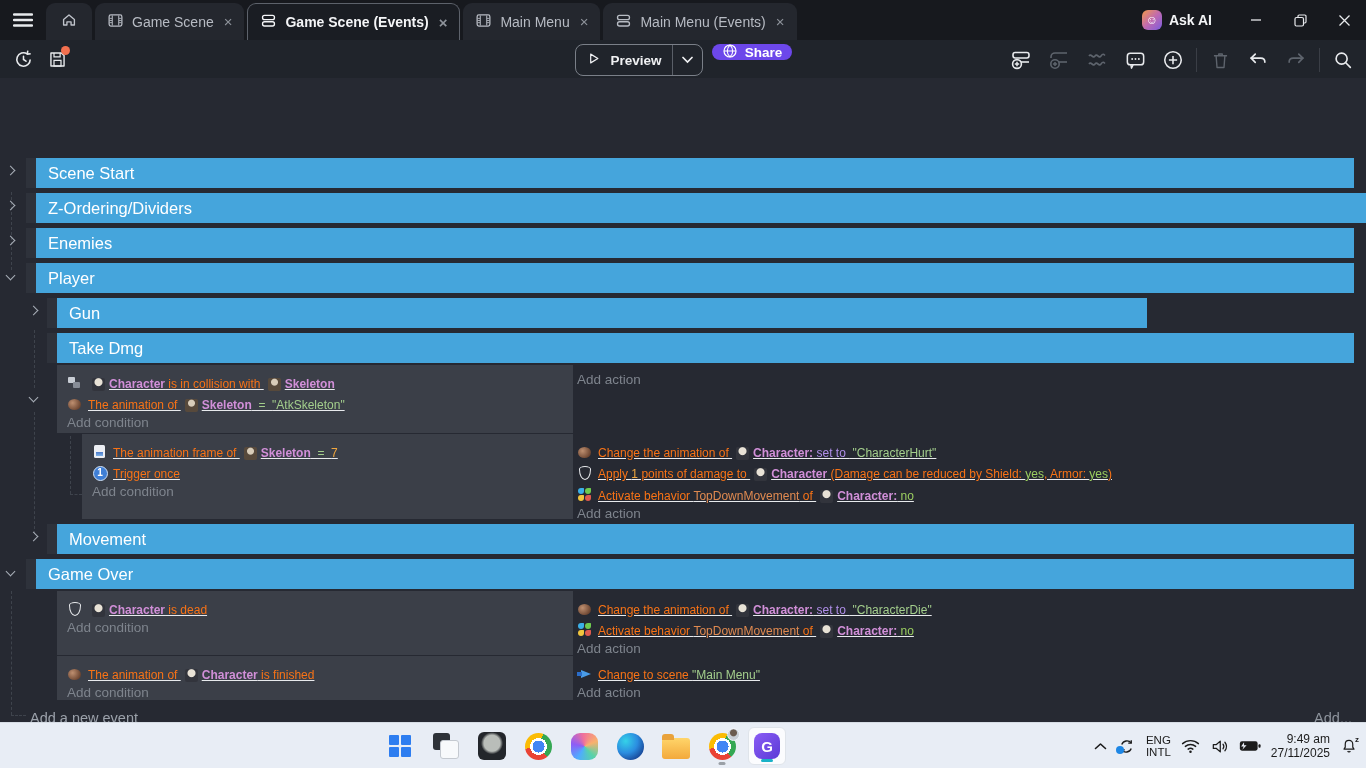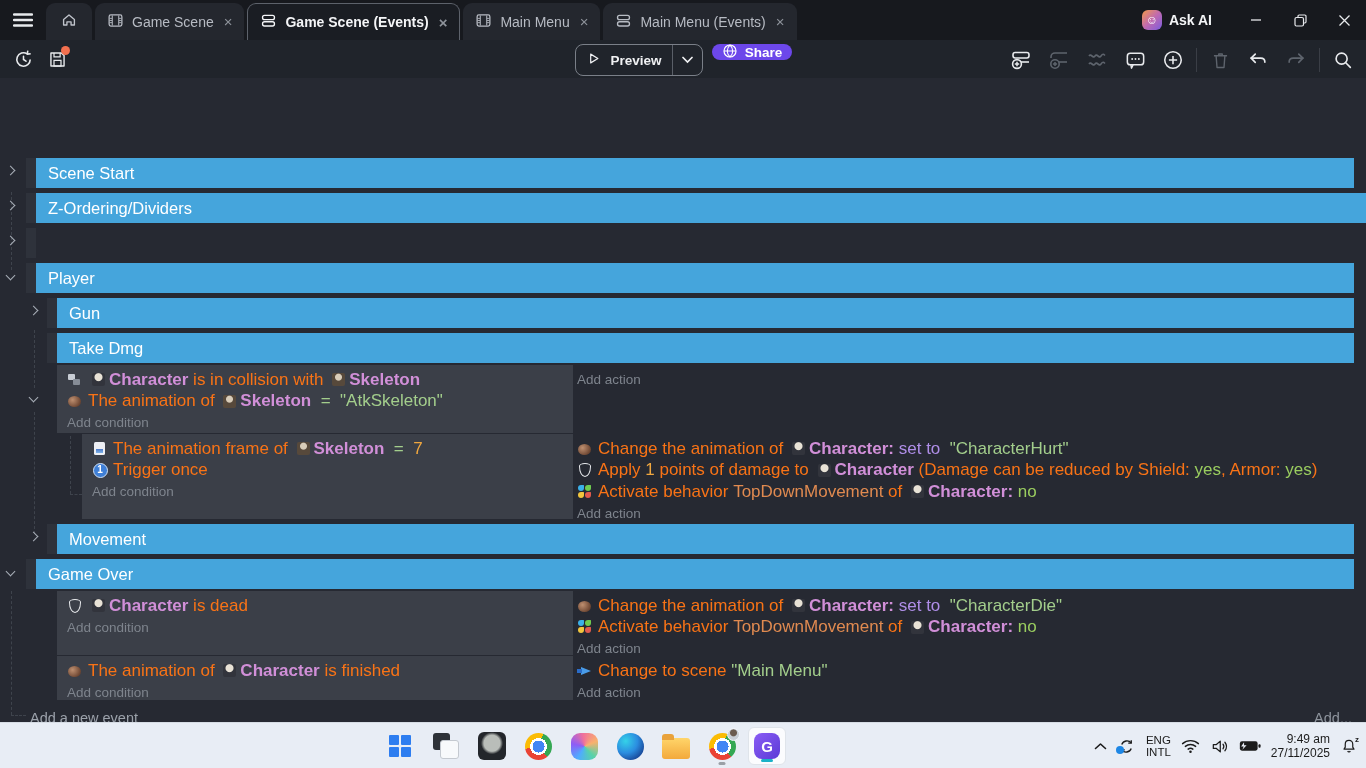--- a/index.html
+++ b/index.html
@@ -46,21 +46,21 @@
   .chev{position:absolute;width:12px;height:12px;cursor:pointer;}
   .chev::before{content:'';position:absolute;left:2px;top:2px;width:6px;height:6px;
     border-right:1.8px solid #A9AFB8;border-bottom:1.8px solid #A9AFB8;}
   .chev.r::before{transform:rotate(-45deg);}
   .chev.d::before{transform:rotate(45deg);}
   .tline{position:absolute;border-left:1px dashed #3E434C;width:0;}
   .tdash{position:absolute;border-top:1px dashed #3E434C;height:0;}
 
   .cond{position:absolute;background:#3B3F48;padding:4px 0 0 10px;}
   .acts{position:absolute;padding-top:4px;}
-  .rline{display:flex;align-items:center;height:21.5px;white-space:pre;font-size:17px;color:#E8EAED;cursor:pointer;}
+  .rline{display:flex;align-items:flex-end;height:21.5px;white-space:pre;font-size:12px;color:#E8EAED;cursor:pointer;text-decoration:underline;}
   .seg{white-space:pre;}
   .seg-t{color:#f97316;}
   .seg-obj{color:#D18FD8;font-weight:700;}
   .seg-str{color:#A3CE8C;}
   .seg-num{color:#F0A73F;}
   .seg-op{color:#AF8EE8;}
   .seg-beh{color:#E08A50;}
   .seg-bool{color:#9ACD5F;}
   .seg-eq{color:#A3CE8C;}
   .addlink{height:21.5px;display:flex;align-items:center;color:#7E848D;font-size:13.5px;cursor:pointer;}
@@ -336,30 +336,33 @@
       </div>
 
     <span class="chev r" style="left:5px;top:122px"></span>
     <div class="handle" style="left:26px;top:115px"></div>
     <div class="gbar" style="left:36px;top:115px;width:1362px">
         <span>Z-Ordering/Dividers</span>
       </div>
 
     <span class="chev r" style="left:5px;top:157px"></span>
     <div class="handle" style="left:26px;top:150px"></div>
+    <div class="gbar" style="left:36px;top:150px;width:1318px">
+        <span>Enemies</span>
+      </div>
 
     <span class="chev d" style="left:5px;top:192px"></span>
     <div class="handle" style="left:26px;top:185px"></div>
     <div class="gbar" style="left:36px;top:185px;width:1318px">
         <span>Player</span>
       </div>
 
     <span class="chev r" style="left:28px;top:227px"></span>
     <div class="handle" style="left:47px;top:220px"></div>
-    <div class="gbar" style="left:57px;top:220px;width:1297px">
+    <div class="gbar" style="left:57px;top:220px;width:1090px">
         <span>Gun</span>
       </div>
 
     <div class="handle" style="left:47px;top:255px"></div>
     <div class="gbar" style="left:57px;top:255px;width:1297px">
         <span>Take Dmg</span>
       </div>
 
     <span class="chev d" style="left:28px;top:314px"></span>
     <div class="cond" style="left:57px;top:287px;width:516px;height:68px">

